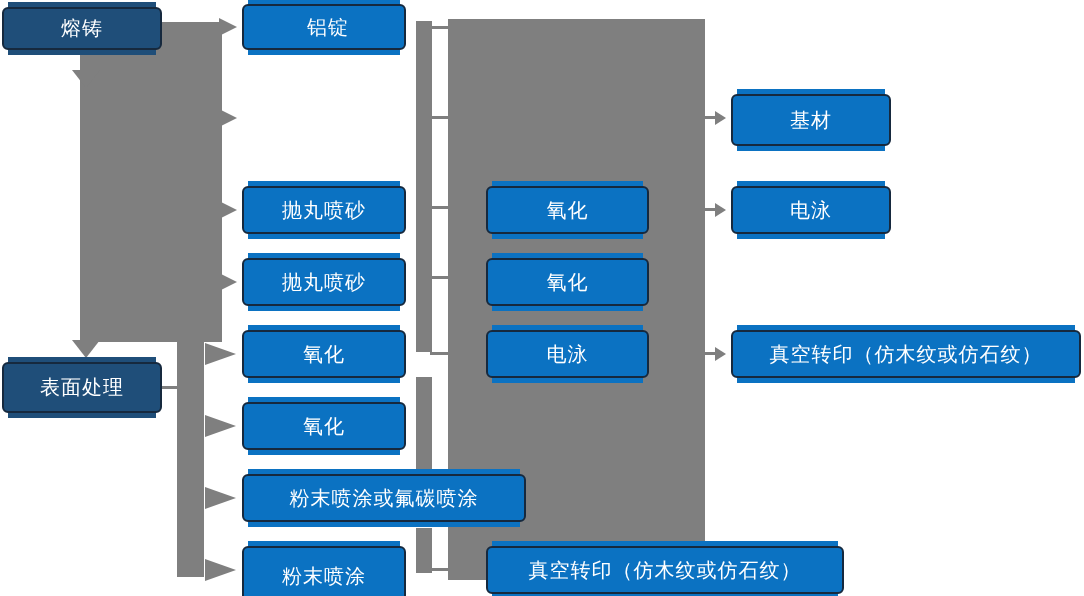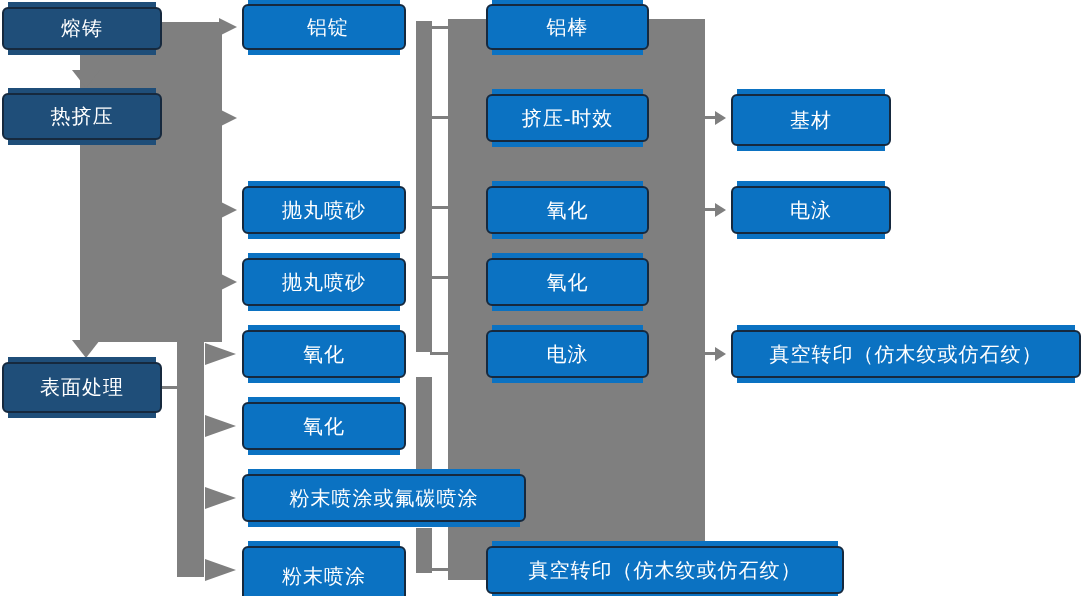--- a/index.html
+++ b/index.html
@@ -99,31 +99,28 @@
   <div class="tri tri-right-lg" style="left:205px;top:559px;"></div>
 
   <div class="g stem st1"></div>
   <div class="g stem st2"></div>
   <div class="g stem st3"></div>
   <div class="tri tri-right-xs" style="left:715px;top:111px;"></div>
   <div class="tri tri-right-xs" style="left:715px;top:203px;"></div>
   <div class="tri tri-right-xs" style="left:715px;top:347px;"></div>
 
   <div class="box dark n0">熔铸</div>
-  <div class="box dark n1">热挤压</div>
   <div class="box dark n2">表面处理</div>
   <div class="box light n3">铝锭</div>
   <div class="box light n5">抛丸喷砂</div>
   <div class="box light n6">抛丸喷砂</div>
   <div class="box light n7">氧化</div>
   <div class="box light n8">氧化</div>
   <div class="box light n9">粉末喷涂或氟碳喷涂</div>
   <div class="box light n10">粉末喷涂</div>
-  <div class="box light n11">铝棒</div>
-  <div class="box light n12">挤压-时效</div>
   <div class="box light n13">氧化</div>
   <div class="box light n14">氧化</div>
   <div class="box light n15">电泳</div>
   <div class="box light n16">真空转印（仿木纹或仿石纹）</div>
   <div class="box light n17">基材</div>
   <div class="box light n18">电泳</div>
   <div class="box light n19">真空转印（仿木纹或仿石纹）</div>
 
 </div>
 

